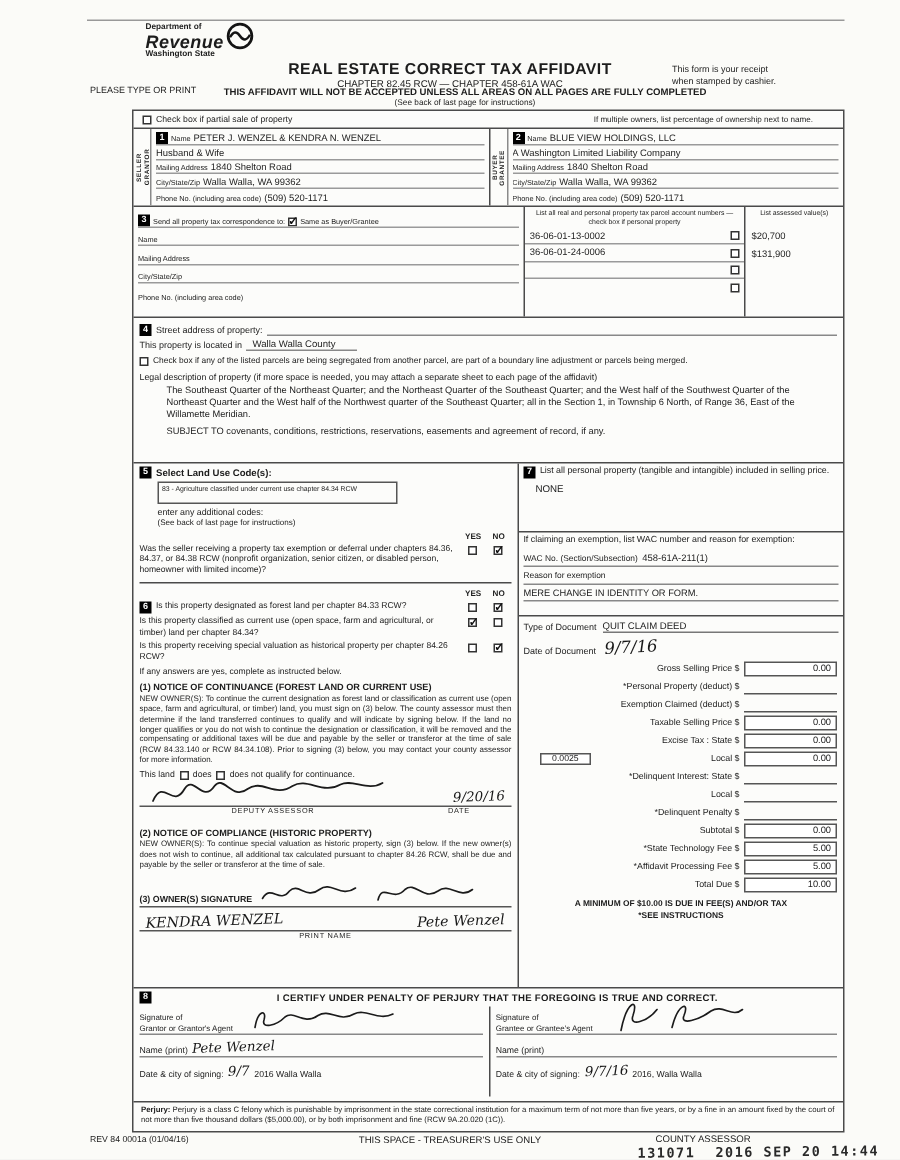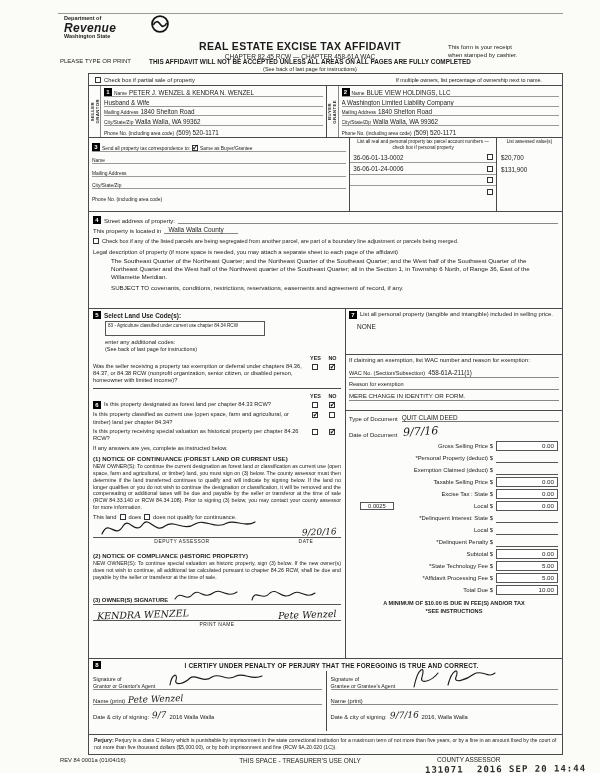--- a/index.html
+++ b/index.html
@@ -4,21 +4,21 @@
 <style>
   * { margin:0; padding:0; box-sizing:border-box; }
   html,body { width:600px; height:773px; }
   body { background:#e8e8e6; font-family:"Liberation Sans", sans-serif; color:#1c1c1c; }
   .page { position:relative; width:600px; height:773px; background:#fbfbf8; overflow:hidden; }
 
   .topline { position:absolute; left:58px; top:13px; width:505px; border-top:1px solid #999; }
 
   
   .logo { position:absolute; left:64px; top:16px; width:110px; }
-  .logo-text { line-height:1.05; }
+  .logo-text { line-height:1.05;margin-left:33px; }
   .logo-dept { font-size:5.5px; font-weight:bold; display:block; }
   .logo-rev { font-size:12px; font-weight:bold; font-style:italic; display:block; letter-spacing:.3px; }
   .logo-state { font-size:5.5px; font-weight:bold; display:block; }
   .logo-swirl { position:absolute; right:4px; top:-2px; }
   .title-wrap { position:absolute; left:140px; top:40px; width:320px; text-align:center; }
   .title { font-size:10.5px; font-weight:bold; letter-spacing:.3px; }
   .chapter { font-size:6.5px; margin-top:1px; }
   .receipt { position:absolute; left:448px; top:44px; width:120px; font-size:6px; line-height:1.3; }
   .please { position:absolute; left:60px; top:58px; font-size:6px; }
   .warn { position:absolute; left:120px; top:58px; width:380px; text-align:center; font-size:6.4px; font-weight:bold; }
@@ -164,21 +164,21 @@
       <span class="logo-state">Washington State</span>
     </div>
     <span class="logo-swirl">
       <svg width="20" height="20" viewBox="0 0 24 24">
           <circle cx="12" cy="12" r="9.5" fill="none" stroke="#141414" stroke-width="2.2"></circle>
           <path d="M4 13 q4 -7 8 -1 t8 -1" fill="none" stroke="#141414" stroke-width="2"></path>
         </svg>
     </span>
   </div>
   <div class="title-wrap">
-    <div class="title">REAL ESTATE EXCISE TAX AFFIDAVIT</div>
+    <div class="title">REAL ESTATE CORRECT TAX AFFIDAVIT</div>
     <div class="chapter">CHAPTER 82.45 RCW — CHAPTER 458-61A WAC</div>
   </div>
   <div class="receipt">
     <div>This form is your receipt</div>
     <div>when stamped by cashier.</div>
   </div>
   <div class="please">PLEASE TYPE OR PRINT</div>
   <div class="warn">THIS AFFIDAVIT WILL NOT BE ACCEPTED UNLESS ALL AREAS ON ALL PAGES ARE FULLY COMPLETED</div>
   <div class="seeback">(See back of last page for instructions)</div>
 

